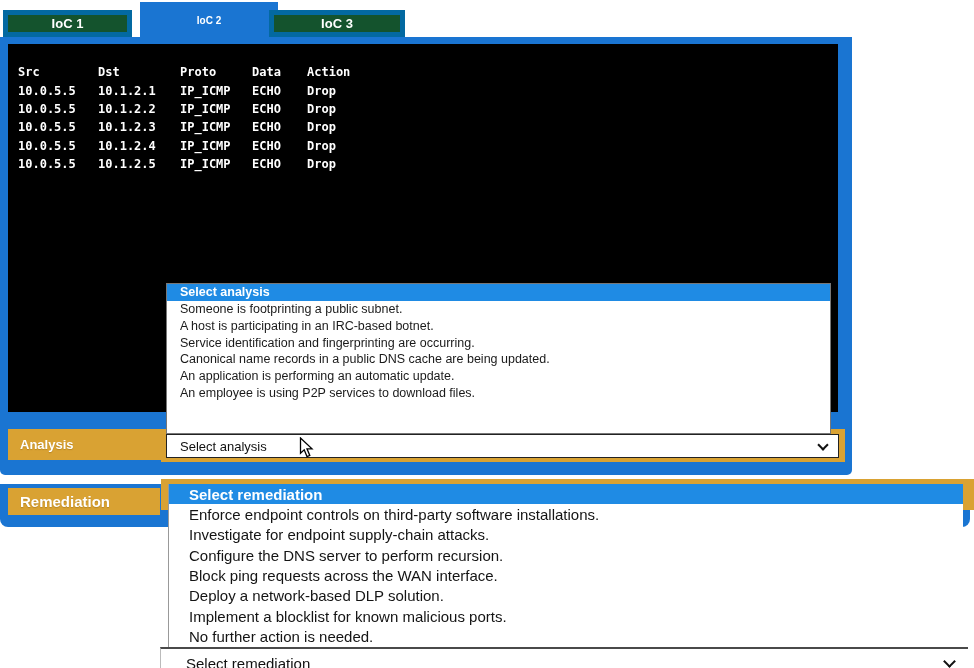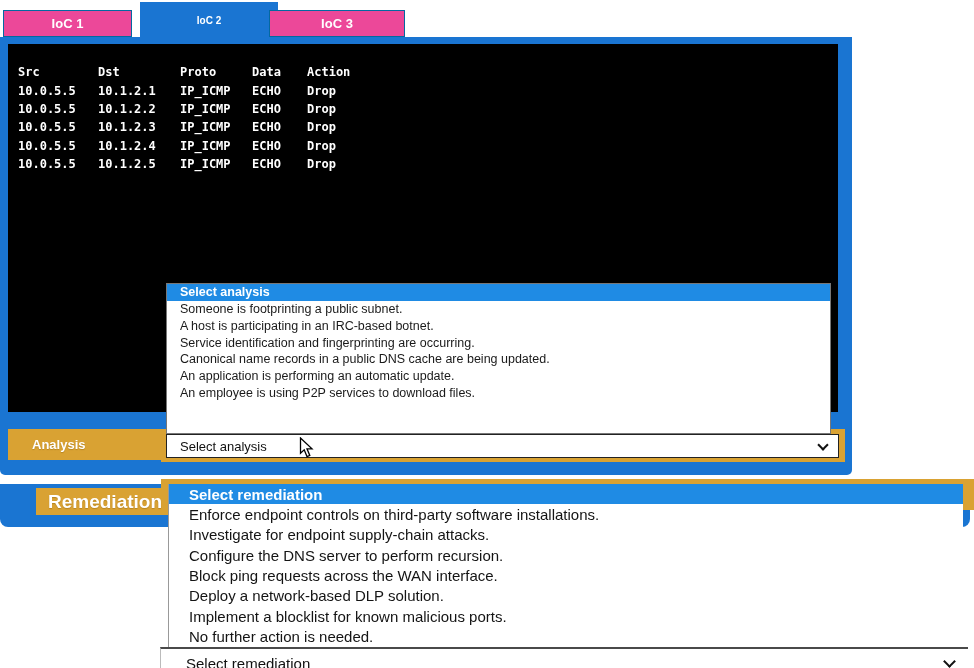--- a/index.html
+++ b/index.html
@@ -4,21 +4,21 @@
 <style>
   html,body{margin:0;padding:0;}
   body{
     width:974px;height:668px;position:relative;overflow:hidden;
     background:#ffffff;font-family:"Liberation Sans",sans-serif;
   }
 
   
   .tab{position:absolute;display:flex;align-items:center;justify-content:center;
        color:#fff;font-weight:700;font-size:13px;box-sizing:border-box;cursor:pointer;}
-  .tab.inactive{background:#ec4899;border:1px solid #0369a1;top:10px;height:27px;}
+  .tab.inactive{background:#14532d;border:5px solid #0369a1;top:10px;height:27px;}
   .tab.active{background:#1a75d2;top:2px;height:36px;font-size:10px;}
   #tab-1{left:3px;width:129px;}
   #tab-2{left:140px;width:138px;}
   #tab-3{left:269px;width:136px;}
 
   
   #main-panel{position:absolute;left:0;top:37px;width:852px;height:438px;
               background:#1a75d2;border-radius:0 0 5px 5px;}
 
   
@@ -26,28 +26,28 @@
             color:#fff;font-family:"DejaVu Sans Mono",monospace;font-size:12px;font-weight:700;
             padding-top:19px;box-sizing:border-box;}
   .trow{display:flex;height:18.4px;align-items:center;padding-left:10px;white-space:pre;}
   .tcol{display:inline-block;}
   .c0{width:80px}.c1{width:82px}.c2{width:72px}.c3{width:55px}.c4{width:auto}
 
   
   .gold{background:#d9a233;}
   #analysis-goldrow{position:absolute;left:161px;top:429px;width:684px;height:33px;}
   #analysis-label{position:absolute;left:8px;top:429px;width:153px;height:31px;
-                  display:flex;align-items:center;padding-left:24px;box-sizing:border-box;
+                  display:flex;align-items:center;padding-left:12px;box-sizing:border-box;
                   color:#fff;font-size:13px;font-weight:600;text-shadow:0 1px 1px rgba(120,80,0,.35);}
   #rem-goldrow{position:absolute;left:161px;top:479px;width:813px;height:31px;}
   #rem-panel{position:absolute;left:0;top:484px;width:970px;height:43px;
              background:#1a75d2;border-radius:0 0 8px 8px;}
   #rem-label{position:absolute;left:8px;top:488px;width:152px;height:27px;
              display:flex;align-items:center;padding-left:12px;box-sizing:border-box;
-             color:#fff;font-size:19px;font-weight:600;text-shadow:0 1px 1px rgba(120,80,0,.35);margin-left:28px;}
+             color:#fff;font-size:15px;font-weight:600;text-shadow:0 1px 1px rgba(120,80,0,.35);}
 
   
   #analysis-select{position:absolute;left:166px;top:434px;width:673px;height:24px;
                    background:#fff;border:1px solid #222;box-sizing:border-box;
                    display:flex;align-items:center;padding-left:13px;
                    font-size:13px;color:#111;cursor:pointer;}
   #bottom-select{position:absolute;left:160px;top:647px;width:808px;height:30px;
                  background:#fff;border-top:2px solid #4a4a4a;border-left:1px solid #bbb;
                  box-sizing:border-box;display:flex;align-items:center;padding-left:25px;
                  font-size:15px;color:#111;cursor:pointer;}

